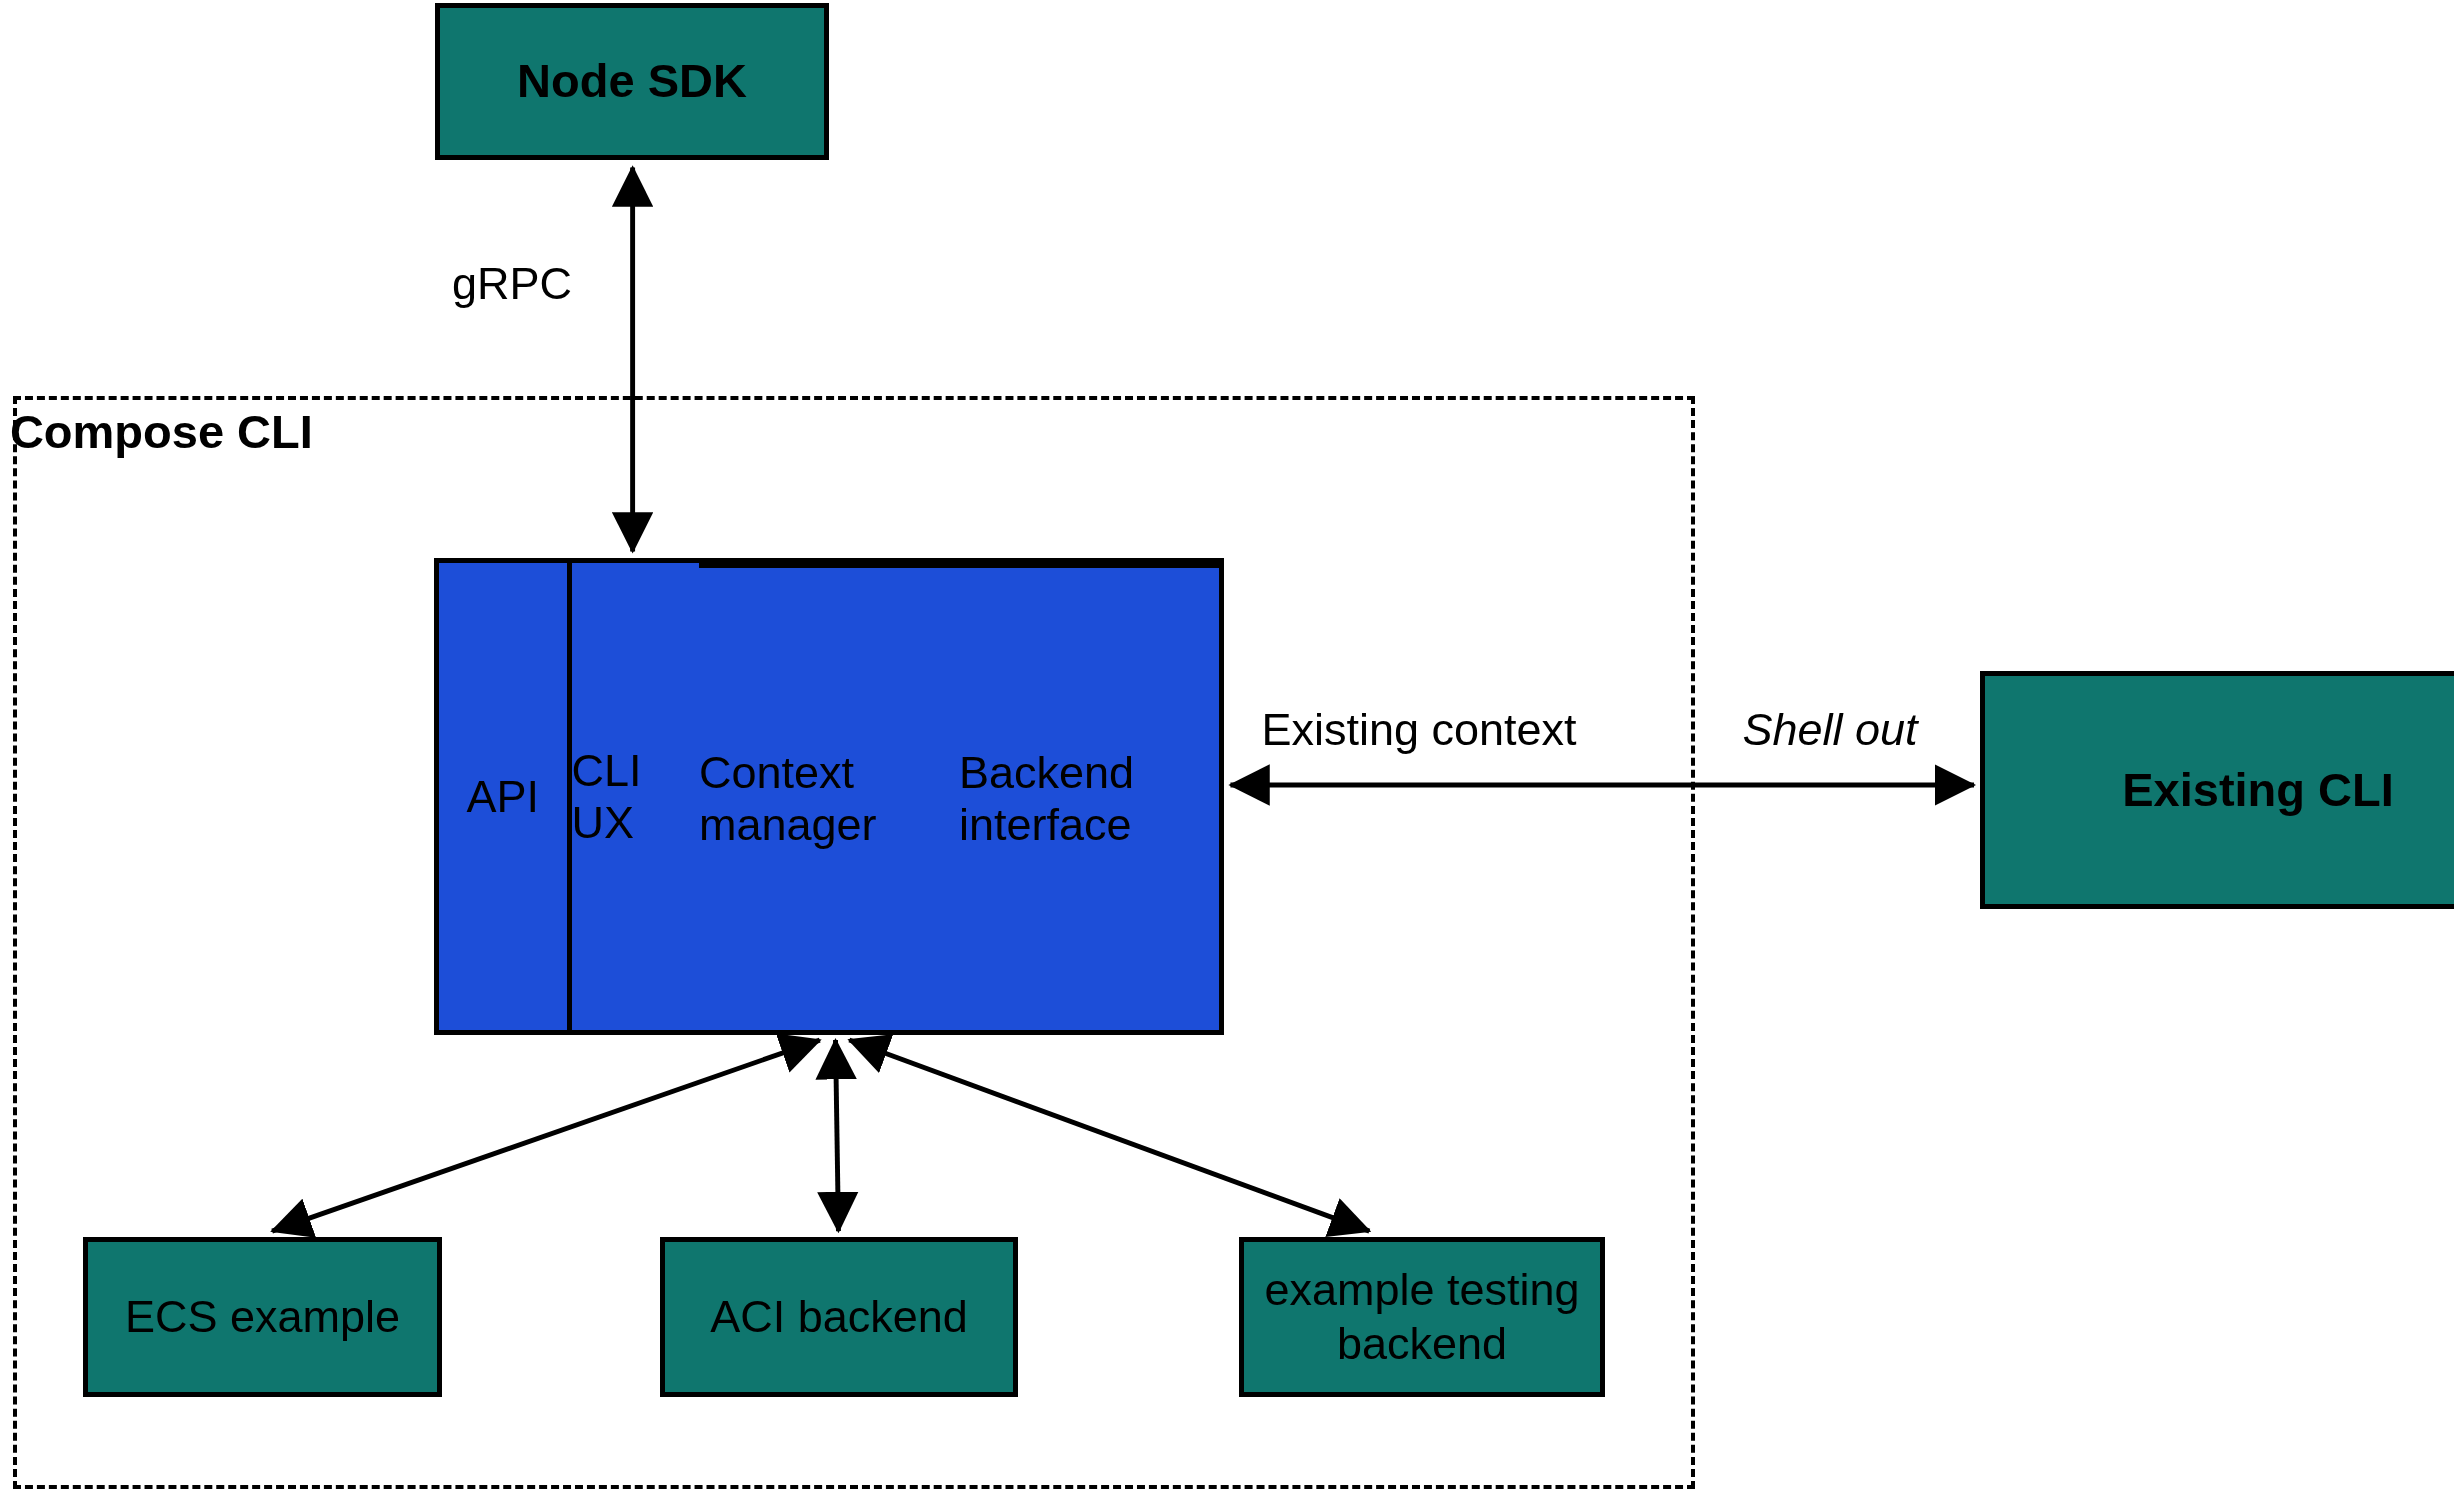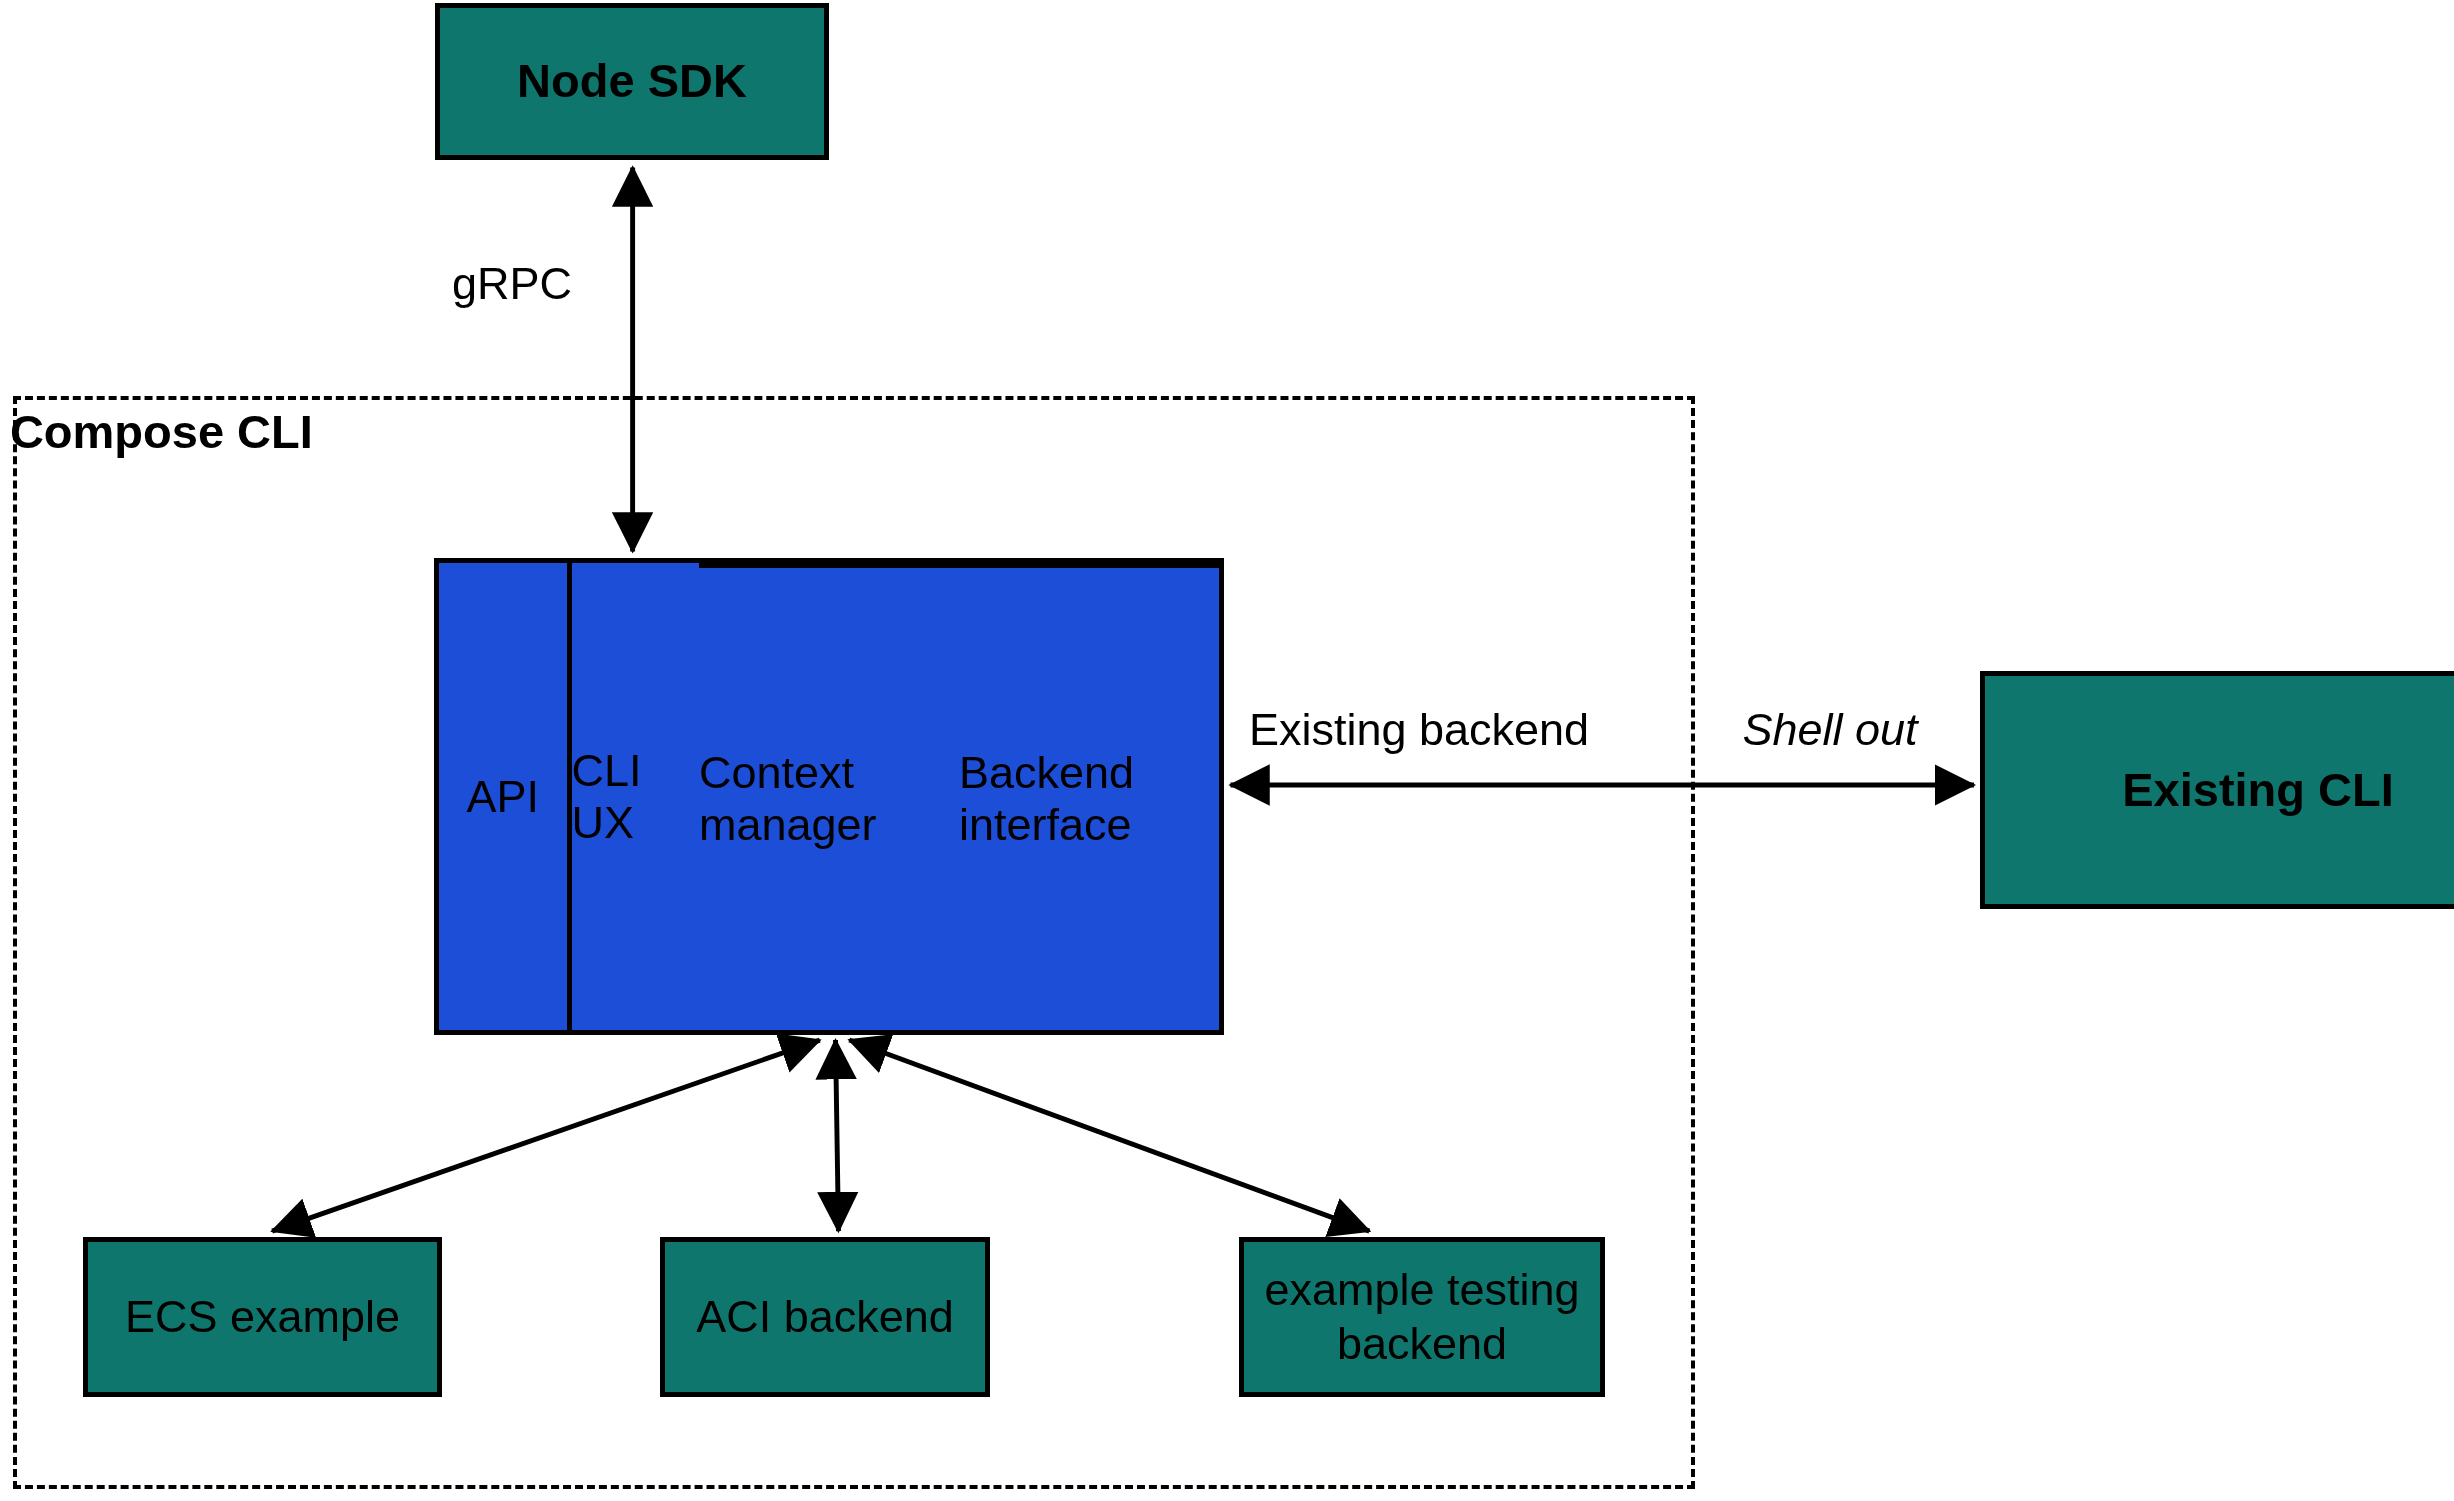--- a/index.html
+++ b/index.html
@@ -44,21 +44,21 @@
     display:flex;flex-direction:row;
   }
   .core-row{flex:1;display:flex;align-items:center;justify-content:center;font-size:45px;}
   .core-row + .core-row{border-top:5.9px solid #000000;}
   .core-cell{flex:1;display:flex;align-items:center;justify-content:center;height:100%;box-sizing:border-box;}
   .core-cell.first{border-right:5.9px solid #000000;}
   
   #node-sdk{left:435px;top:3px;width:394px;height:157px;}
   #existing-cli{left:1980px;top:671px;width:556px;height:238px;text-align:center;}
   #ecs-backend{left:83px;top:1237px;width:359px;height:160px;}
-  #aci-backend{left:660px;top:1237px;width:330px;height:160px;}
+  #aci-backend{left:660px;top:1237px;width:358px;height:160px;}
   #example-backend{left:1239px;top:1237px;width:366px;height:160px;padding:0 5.9px;}
   
   .edge-label{
     position:absolute;
     font-size:45px;
     text-align:center;
     white-space:nowrap;
     transform:translate(-50%,-50%);
   }
   #grpc-label{left:512px;top:284px;}
@@ -108,21 +108,21 @@
     <span>ECS example</span>
   </div>
   <div class="box" id="aci-backend">
     <span>ACI backend</span>
   </div>
   <div class="box" id="example-backend">
     <span>example testing backend</span>
   </div>
 
   <div class="edge-label" id="grpc-label">gRPC</div>
-  <div class="edge-label" id="existing-context-label">Existing backend</div>
+  <div class="edge-label" id="existing-context-label">Existing context</div>
   <div class="edge-label" id="shell-out-label">Shell out</div>
 
   <svg id="edges" viewBox="0 0 2492 1524" xmlns="http://www.w3.org/2000/svg">
     <defs>
       <marker id="arrow" viewBox="0 0 10 10" refX="9.5" refY="5" markerWidth="8.4" markerHeight="8.4" orient="auto-start-reverse">
         <path d="M0 0 L10 5 L0 10 Z" fill="#000000"></path>
       </marker>
     </defs>
     <line x1="642" y1="170" x2="642" y2="560" marker-start="url(#arrow)" marker-end="url(#arrow)"></line>
     <line x1="1249" y1="797" x2="2004" y2="797" marker-start="url(#arrow)" marker-end="url(#arrow)"></line>

